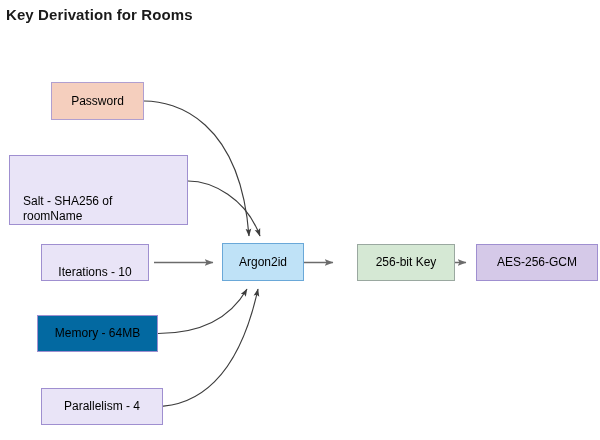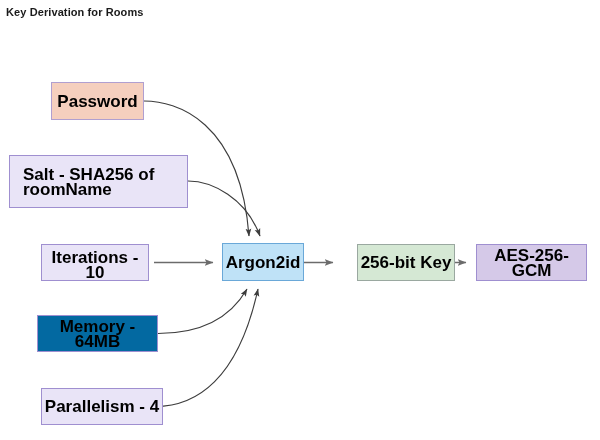--- a/index.html
+++ b/index.html
@@ -20,37 +20,36 @@
     position: absolute;
     left: 0;
     top: 0;
     width: 600px;
     height: 440px;
   }
   #page-title {
     position: absolute;
     left: 6px;
     top: 6px;
-    font-size: 11px;
+    font-size: 15px;
     font-weight: bold;
     color: #1a1a1a;
     letter-spacing: 0.1px;
     white-space: nowrap;
   }
   .node {
     position: absolute;
     box-sizing: border-box;
     border-style: solid;
     border-width: 1px;
     display: flex;
     align-items: center;
-    font-size: 17px;
+    font-size: 12px;
     line-height: 15px;
     color: #000000;
-    font-weight: bold;
   }
   .node.center-text {
     justify-content: center;
     text-align: center;
   }
   .node.left-text {
     justify-content: flex-start;
     text-align: left;
     padding-left: 13px;
   }
@@ -96,21 +95,21 @@
 
     <path d="M304,262.5 L333,262.5" fill="none" stroke="#6b6b6b" stroke-width="1.5" marker-end="url(#arrow-gray)"></path>
 
     <path d="M441,262.5 L466,262.5" fill="none" stroke="#6b6b6b" stroke-width="1.5" marker-end="url(#arrow-gray)"></path>
   </svg>
 
   <div class="node center-text" style="left: 51px; top: 82px; width: 93px; height: 38px; background: rgb(245, 207, 190); border-color: rgb(176, 159, 208);">
     <span class="node-label">Password</span>
   </div>
 
-  <div class="node left-text" style="left: 9px; top: 155px; width: 179px; height: 53px; background: rgb(233, 228, 247); border-color: rgb(159, 143, 208);">
+  <div class="node left-text" style="left: 9px; top: 155px; width: 179px; height: 70px; background: rgb(233, 228, 247); border-color: rgb(159, 143, 208); align-items: flex-end;">
     <span class="node-label">Salt - SHA256 of
 roomName</span>
   </div>
 
   <div class="node center-text" style="left: 41px; top: 244px; width: 108px; height: 37px; background: rgb(233, 228, 247); border-color: rgb(159, 143, 208); align-items: flex-end;">
     <span class="node-label">Iterations - 10</span>
   </div>
 
   <div class="node center-text" style="left: 37px; top: 315px; width: 121px; height: 37px; background: #0369a1; border-color: rgb(159, 143, 208);">
     <span class="node-label">Memory - 64MB</span>
@@ -121,17 +120,17 @@
   </div>
 
   <div class="node center-text" style="left: 222px; top: 243px; width: 82px; height: 38px; background: rgb(191, 226, 247); border-color: rgb(106, 168, 216);">
     <span class="node-label">Argon2id</span>
   </div>
 
   <div class="node center-text" style="left: 357px; top: 244px; width: 98px; height: 37px; background: rgb(213, 232, 212); border-color: rgb(154, 168, 160);">
     <span class="node-label">256-bit Key</span>
   </div>
 
-  <div class="node center-text" style="left: 476px; top: 244px; width: 111px; height: 37px; background: rgb(213, 201, 232); border-color: rgb(159, 143, 208);">
+  <div class="node center-text" style="left: 476px; top: 244px; width: 122px; height: 37px; background: rgb(213, 201, 232); border-color: rgb(159, 143, 208);">
     <span class="node-label">AES-256-GCM</span>
   </div>
 
 </div>
 
 </body></html>

